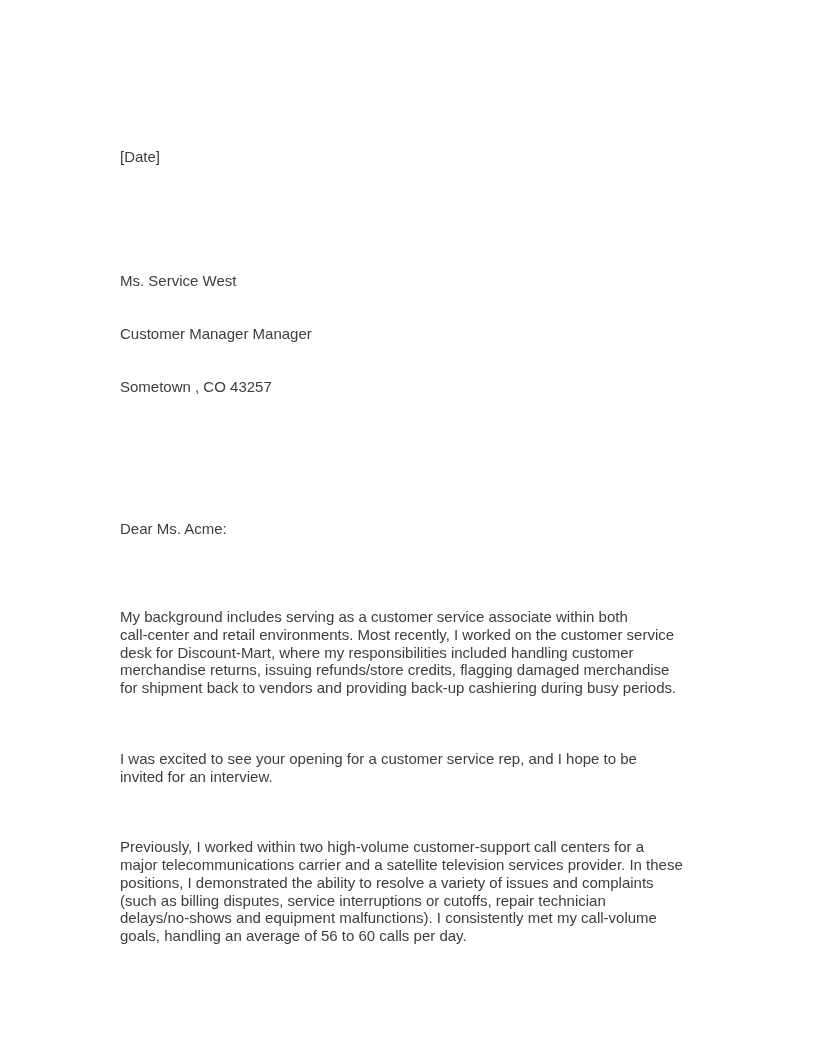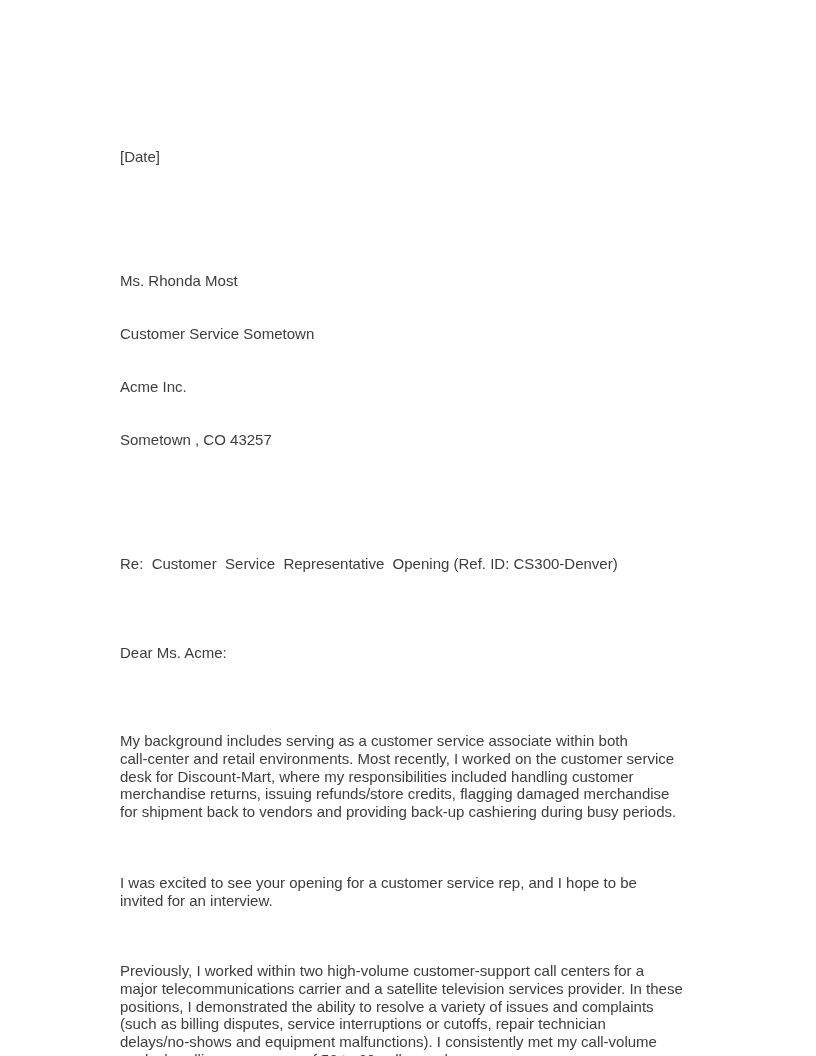--- a/index.html
+++ b/index.html
@@ -32,27 +32,25 @@
 </style>
 </head>
 <body>
 
 <div class="page">
   <div class="doc">
 
     <div class="gap1">[Date]</div>
 
     <div class="gap1">
-      <div>Ms. Rhonda Most</div>
-      <div>Customer Service Sometown</div>
-      <div>Acme Inc.</div>
+      <div>Ms. Service West</div>
+      <div>Customer Manager Manager</div>
       <div>Sometown , CO 43257</div>
     </div>
 
-    <div class="gap1">Re:  Customer  Service  Representative  Opening (Ref. ID: CS300-Denver)</div>
 
     <div class="gap1">Dear Ms. Acme:</div>
 
     <div class="gap1">My background includes serving as a customer service associate within both
 call-center and retail environments. Most recently, I worked on the customer service
 desk for Discount-Mart, where my responsibilities included handling customer
 merchandise returns, issuing refunds/store credits, flagging damaged merchandise
 for shipment back to vendors and providing back-up cashiering during busy periods.</div>
     <div class="gap1">I was excited to see your opening for a customer service rep, and I hope to be
 invited for an interview.</div>

